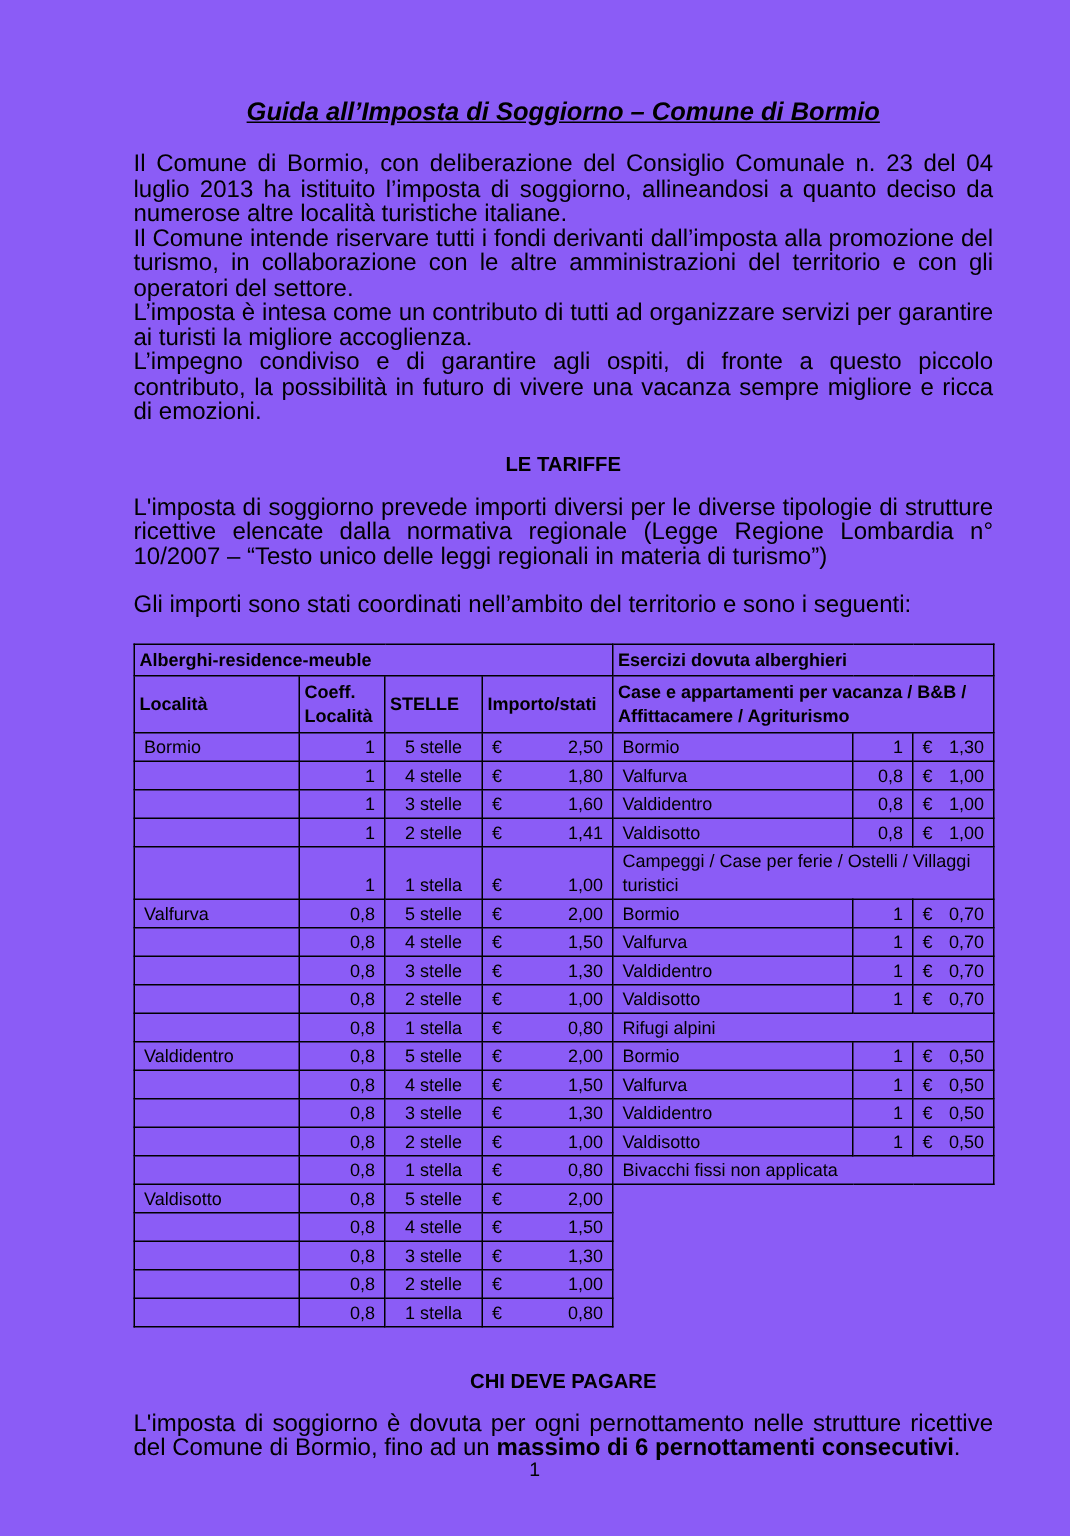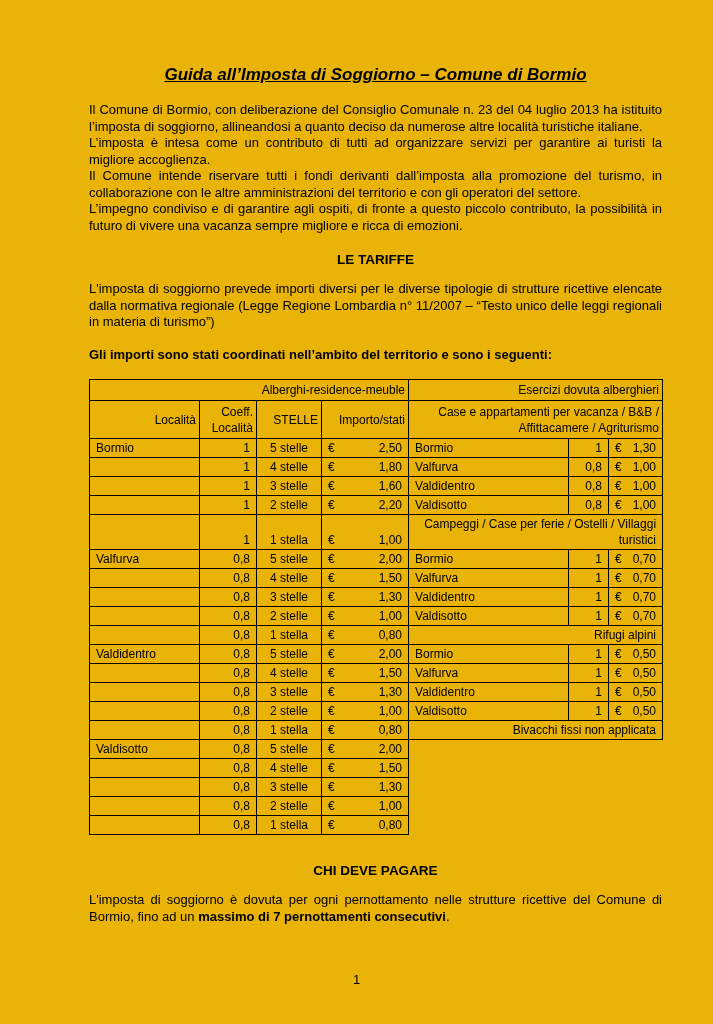--- a/index.html
+++ b/index.html
@@ -1,94 +1,94 @@
 <!DOCTYPE html>
 <html><head>
 <meta charset="utf-8">
 <style>
   * { box-sizing: border-box; }
   html, body { margin: 0; padding: 0; background: #ffffff; }
   .page {
     position: relative;
     width: 713px;
     height: 1024px;
-    background: #eab308;
+    background: #8b5cf6;
     font-family: "Liberation Sans", sans-serif;
     color: #000000;
     overflow: hidden;
   }
   .content { position: absolute; left: 89px; top: 0; width: 573px; }
   .doc-title {
     margin: 64px 0 16px 0;
     text-align: center;
     font-size: 17px;
     font-weight: bold;
     font-style: italic;
     text-decoration: underline;
     line-height: 1.3;
   }
-  .body-text { margin: 0; font-size: 13px; line-height: 16.5px; text-align: justify; }
+  .body-text { margin: 0; font-size: 16px; line-height: 16.5px; text-align: justify; }
   .section-heading {
     margin: 18px 0 13px 0;
     text-align: center;
     font-size: 13.5px;
     font-weight: bold;
     line-height: 1.2;
   }
   .heading-pagare { margin-top: 28px; }
-  .spaced { margin-top: 16px; font-weight: bold; }
+  .spaced { margin-top: 16px; }
   table.tariffs {
     border-collapse: collapse;
     table-layout: fixed;
     width: 573px;
     margin-top: 16px;
     font-size: 12px;
   }
   .tariffs td { border: 1px solid #000; padding: 1px 6px; line-height: 16px; }
   .tariffs thead td {
-    text-align: right;
-    font-weight: normal;
+    text-align: left;
+    font-weight: bold;
     vertical-align: middle;
     padding: 2px 3px;
   }
   .tariffs thead tr.col-row td { height: 38px; }
   .nowrap { white-space: nowrap; }
   .tariffs tbody td { vertical-align: bottom; }
   .cell-loc { text-align: left; }
   .cell-coeff { text-align: right; }
   .cell-stars { text-align: center; }
   .money { display: flex; justify-content: space-between; }
-  .cell-group { text-align: right; vertical-align: middle !important; }
+  .cell-group { text-align: left; vertical-align: middle !important; }
   .tariffs td.cell-empty { border: none; }
   .page-number {
     position: absolute;
     left: 0; right: 0;
     top: 972px;
     text-align: center;
     font-size: 13px;
   }
 </style>
 </head>
 <body>
 
 <div class="page">
   <div class="content">
 
     <h1 class="doc-title">Guida all’Imposta di Soggiorno – Comune di Bormio</h1>
 
     <div class="intro">
       <p class="body-text">Il Comune di Bormio, con deliberazione del Consiglio Comunale n. 23 del 04 luglio 2013 ha istituito l’imposta di soggiorno, allineandosi a quanto deciso da numerose altre località turistiche italiane.</p>
+      <p class="body-text">Il Comune intende riservare tutti i fondi derivanti dall’imposta alla promozione del turismo, in collaborazione con le altre amministrazioni del territorio e con gli operatori del settore.</p>
       <p class="body-text">L’imposta è intesa come un contributo di tutti ad organizzare servizi per garantire ai turisti la migliore accoglienza.</p>
-      <p class="body-text">Il Comune intende riservare tutti i fondi derivanti dall’imposta alla promozione del turismo, in collaborazione con le altre amministrazioni del territorio e con gli operatori del settore.</p>
       <p class="body-text">L’impegno condiviso e di garantire agli ospiti, di fronte a questo piccolo contributo, la possibilità in futuro di vivere una vacanza sempre migliore e ricca di emozioni.</p>
     </div>
 
     <h2 class="section-heading">LE TARIFFE</h2>
 
-    <p class="body-text">L'imposta di soggiorno prevede importi diversi per le diverse tipologie di strutture ricettive elencate dalla normativa regionale (Legge Regione Lombardia n° 11/2007 – “Testo unico delle leggi regionali in materia di turismo”)</p>
+    <p class="body-text">L'imposta di soggiorno prevede importi diversi per le diverse tipologie di strutture ricettive elencate dalla normativa regionale (Legge Regione Lombardia n° 10/2007 – “Testo unico delle leggi regionali in materia di turismo”)</p>
     <p class="body-text spaced">Gli importi sono stati coordinati nell’ambito del territorio e sono i seguenti:</p>
 
     <table class="tariffs">
       <colgroup>
         <col style="width:110px">
           <col style="width:57px">
           <col style="width:65px">
           <col style="width:87px">
         <col style="width:160px">
           <col style="width:40px">
@@ -165,21 +165,21 @@
               </div>
             </td>
           </tr>
           <tr>
             <td class="cell-loc"></td>
             <td class="cell-coeff">1</td>
             <td class="cell-stars">2 stelle</td>
             <td class="cell-price">
               <div class="money">
                 <span>€</span>
-                <span>2,20</span>
+                <span>1,41</span>
               </div>
             </td>
             <td class="cell-loc">Valdisotto</td>
             <td class="cell-coeff">0,8</td>
             <td class="cell-price">
               <div class="money">
                 <span>€</span>
                 <span>1,00</span>
               </div>
             </td>
@@ -430,18 +430,18 @@
                 <span>0,80</span>
               </div>
             </td>
             <td class="cell-empty" colspan="3"></td>
           </tr>
         </tbody>
     </table>
 
     <h2 class="section-heading heading-pagare">CHI DEVE PAGARE</h2>
 
-    <p class="body-text"><span>L'imposta di soggiorno è dovuta per ogni pernottamento nelle strutture ricettive del Comune di Bormio, fino ad un </span><b>massimo di 7 pernottamenti consecutivi</b><span>.</span></p>
+    <p class="body-text"><span>L'imposta di soggiorno è dovuta per ogni pernottamento nelle strutture ricettive del Comune di Bormio, fino ad un </span><b>massimo di 6 pernottamenti consecutivi</b><span>.</span></p>
 
   </div>
 
   <div class="page-number">1</div>
 </div>
 
 </body></html>

